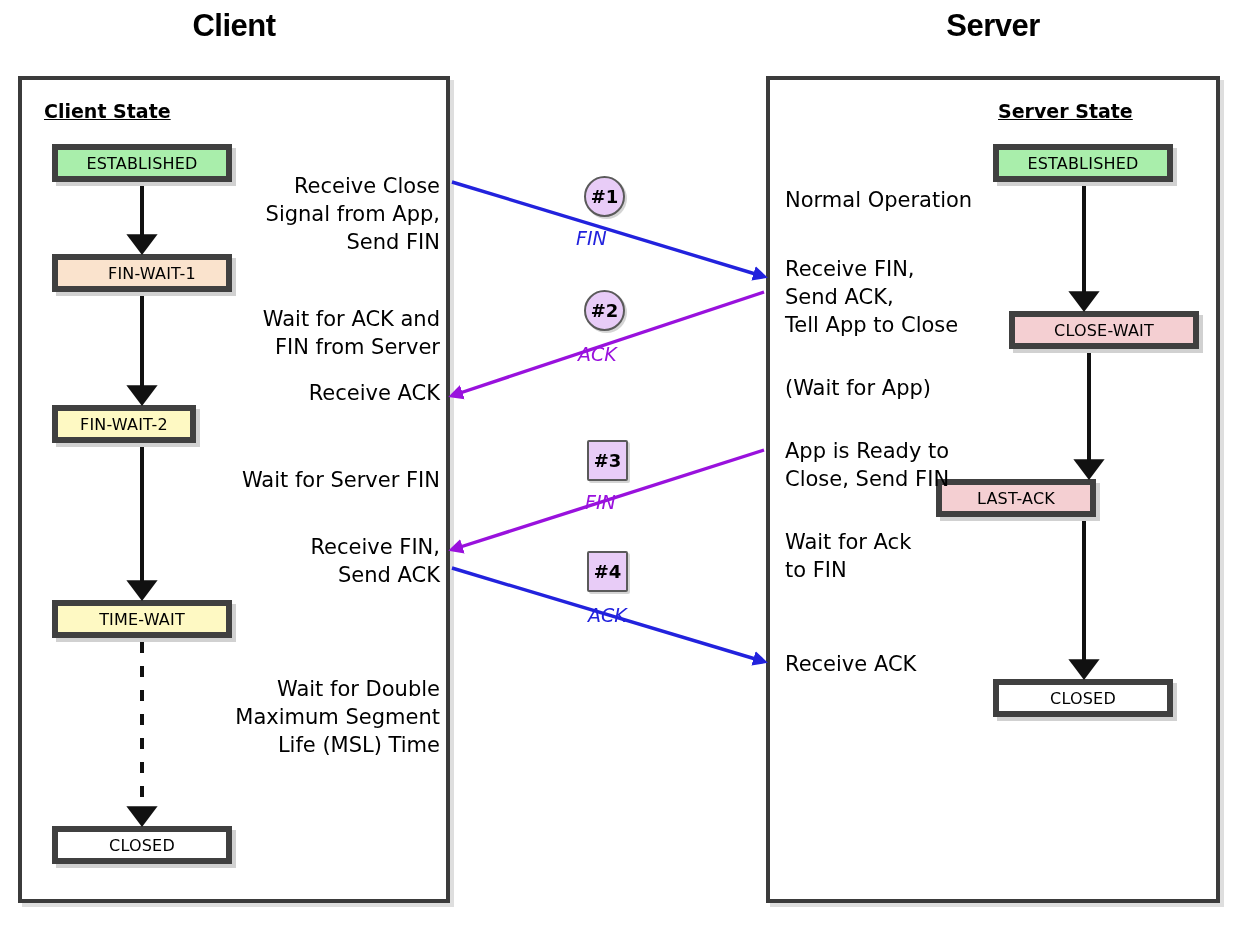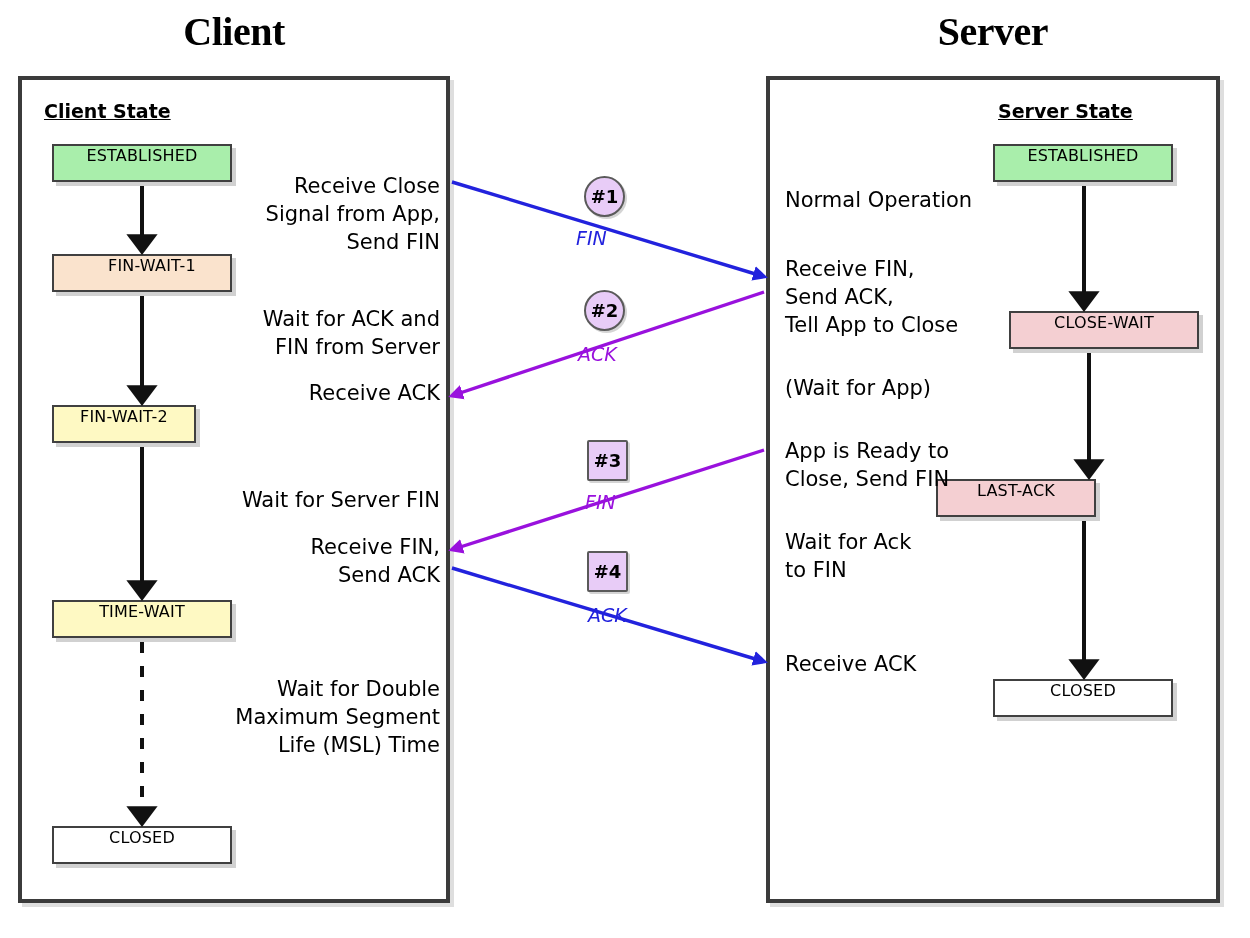--- a/index.html
+++ b/index.html
@@ -14,23 +14,23 @@
     position: relative;
     width: 1250px;
     height: 938px;
     overflow: hidden;
     background: #ffffff;
   }
 
   
   .panel-title {
     position: absolute;
-    font-family: Liberation Serif, serif;
+    font-family: Liberation Sans, sans-serif;
     font-weight: bold;
-    font-size: 40px;
+    font-size: 31px;
     color: #000000;
     text-align: center;
     white-space: nowrap;
     letter-spacing: -0.5px;
   }
   #client-title { left: 18px;  top: 8px;  width: 432px; }
   #server-title { left: 766px; top: 8px;  width: 454px; }
 
   
   .panel {
@@ -52,24 +52,24 @@
     color: #000000;
     text-decoration: underline;
     white-space: nowrap;
     text-align: center;
   }
 
   
   .state-box {
     position: absolute;
     box-sizing: border-box;
-    border: 2px solid #404040;
+    border: 6px solid #404040;
     box-shadow: 4px 4px 0 rgba(0,0,0,0.18);
     display: flex;
-    align-items: flex-start;
+    align-items: center;
     justify-content: center;
     font-family: "DejaVu Sans", sans-serif;
     font-size: 16px;
     color: #000000;
     letter-spacing: 0.2px;
     white-space: nowrap;
   }
 
   
   .note {
@@ -165,21 +165,21 @@
 
   <div class="note right" style="left:170px; top:172px; width:270px;">Receive Close
 Signal from App,
 Send FIN</div>
 
   <div class="note right" style="left:170px; top:305px; width:270px;">Wait for ACK and
 FIN from Server</div>
 
   <div class="note right" style="left:170px; top:379px; width:270px;">Receive ACK</div>
 
-  <div class="note right" style="left:150px; top:466px; width:290px;margin-top:20px;">Wait for Server FIN</div>
+  <div class="note right" style="left:150px; top:466px; width:290px;">Wait for Server FIN</div>
 
   <div class="note right" style="left:170px; top:533px; width:270px;">Receive FIN,
 Send ACK</div>
 
   <div class="note right" style="left:160px; top:675px; width:280px;">Wait for Double
 Maximum Segment
 Life (MSL) Time</div>
 
   <div class="note left" style="left:785px; top:186px; width:280px;">Normal Operation</div>
 

